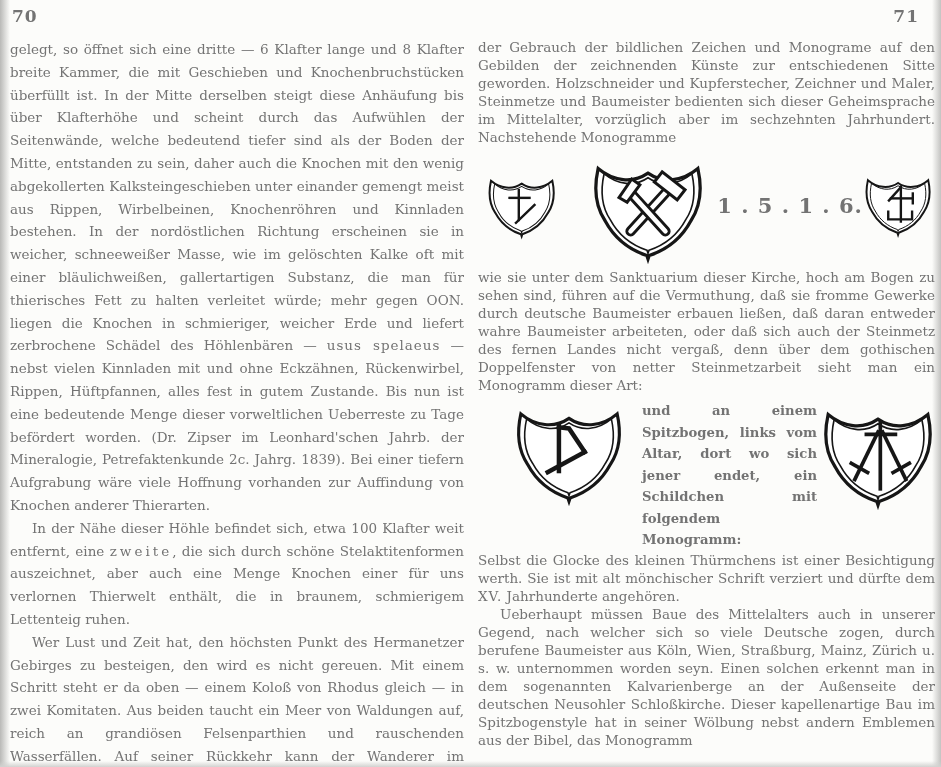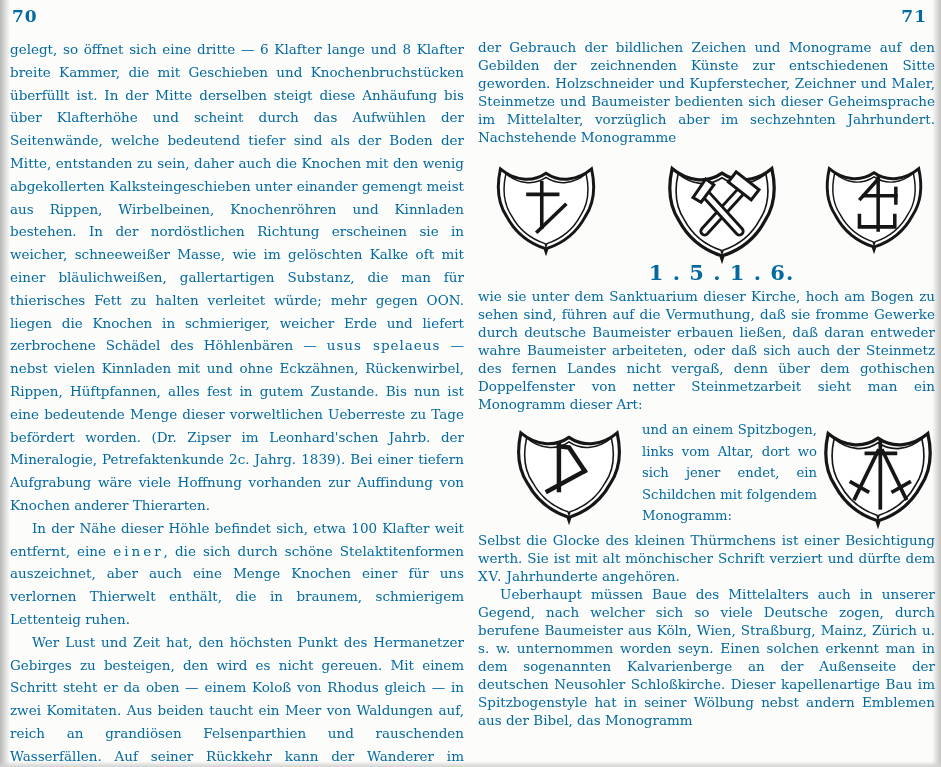--- a/index.html
+++ b/index.html
@@ -1,73 +1,73 @@
 <!DOCTYPE html>
 <html><head>
 <meta charset="utf-8">
 <style>
   html,body{margin:0;padding:0;background:#e9e9e7;}
   .scan{
     position:relative;width:941px;height:767px;background:#fcfcfa;
-    overflow:hidden;color:#0369a1;
+    overflow:hidden;color:#737373;
     font-family:"DejaVu Serif","Liberation Serif",serif;
   }
   .edge{position:absolute;pointer-events:none;}
   .edge-left{left:0;top:0;bottom:0;width:10px;
     background:linear-gradient(to right,#b9b9b7,rgba(252,252,250,0));}
   .edge-right{right:0;top:0;bottom:0;width:9px;
     background:linear-gradient(to left,#c3c3c1,rgba(252,252,250,0));}
   .edge-bottom{left:0;right:0;bottom:0;height:6px;
     background:linear-gradient(to top,#d2d2d0,rgba(252,252,250,0));}
   .col{position:absolute;top:0;box-sizing:border-box;padding-top:38px;}
   .col-left{left:10px;width:454px;}
   .col-right{left:478px;width:457px;}
   .pagenum{position:absolute;top:6px;font-weight:bold;font-size:17px;letter-spacing:1px;}
   .pn-left{left:2px;}
-  .pn-right{right:8px;}
+  .pn-right{right:16px;}
   p.para{
     margin:0;text-align:justify;font-weight:normal;
     font-size:13.5px;line-height:22.8px;
   }
   .col-right p.para{line-height:18px;}
   .indent{text-indent:22px;}
   .sperr{letter-spacing:3px;}
   .antiqua{letter-spacing:1px;}
   .shields-row{
     display:flex;justify-content:space-between;align-items:flex-start;
     margin:6px 2px 2px 8px;
   }
-  .mid-wrap{display:flex;flex-direction:column;align-items:center;margin-top:-2px;margin-left:22px;}
+  .mid-wrap{display:flex;flex-direction:row;align-items:center;margin-top:-2px;margin-left:22px;}
   svg.shield{display:block;}
   .date-line{
     font-weight:bold;font-size:21px;letter-spacing:1px;margin-top:-6px;
     white-space:nowrap;
   }
   .inset-row{display:flex;align-items:flex-start;margin:2px 0 0 0;}
   .inset-text{
-    flex:1;margin:4px 2px 0 8px;font-weight:normal;
+    flex:1;margin:4px 2px 0 8px;font-weight:bold;
     font-size:13.2px;line-height:21.5px;text-align:justify;
   }
   .shield-inset-left{margin-left:26px;}
   .shield-inset-right{margin-right:-2px;}
 </style>
 </head>
 <body>
 
 <div class="scan">
   <div class="edge edge-left"></div>
   <div class="edge edge-right"></div>
   <div class="edge edge-bottom"></div>
 
   <section class="col col-left">
     <div class="pagenum pn-left">70</div>
 
     <p class="para"><span>gelegt, so öffnet sich eine dritte — 6 Klafter lange und 8 Klafter breite Kammer, die mit Geschieben und Knochenbruchstücken überfüllt ist. In der Mitte derselben steigt diese Anhäufung bis über Klafterhöhe und scheint durch das Aufwühlen der Seitenwände, welche bedeutend tiefer sind als der Boden der Mitte, entstanden zu sein, daher auch die Knochen mit den wenig abgekollerten Kalksteingeschieben unter einander gemengt meist aus Rippen, Wirbelbeinen, Knochenröhren und Kinnladen bestehen. In der nordöstlichen Richtung erscheinen sie in weicher, schneeweißer Masse, wie im gelöschten Kalke oft mit einer bläulichweißen, gallertartigen Substanz, die man für thierisches Fett zu halten verleitet würde; mehr gegen OON. liegen die Knochen in schmieriger, weicher Erde und liefert zerbrochene Schädel des Höhlenbären — </span><span class="antiqua">usus spelaeus</span><span> — nebst vielen Kinnladen mit und ohne Eckzähnen, Rückenwirbel, Rippen, Hüftpfannen, alles fest in gutem Zustande. Bis nun ist eine bedeutende Menge dieser vorweltlichen Ueberreste zu Tage befördert worden. (Dr. Zipser im Leonhard'schen Jahrb. der Mineralogie, Petrefaktenkunde 2c. Jahrg. 1839). Bei einer tiefern Aufgrabung wäre viele Hoffnung vorhanden zur Auffindung von Knochen anderer Thierarten.</span></p>
 
-    <p class="para indent"><span>In der Nähe dieser Höhle befindet sich, etwa 100 Klafter weit entfernt, eine </span><span class="sperr">einer</span><span>, die sich durch schöne Stelaktitenformen auszeichnet, aber auch eine Menge Knochen einer für uns verlornen Thierwelt enthält, die in braunem, schmierigem Lettenteig ruhen.</span></p>
+    <p class="para indent"><span>In der Nähe dieser Höhle befindet sich, etwa 100 Klafter weit entfernt, eine </span><span class="sperr">zweite</span><span>, die sich durch schöne Stelaktitenformen auszeichnet, aber auch eine Menge Knochen einer für uns verlornen Thierwelt enthält, die in braunem, schmierigem Lettenteig ruhen.</span></p>
 
     <p class="para indent"><span>Wer Lust und Zeit hat, den höchsten Punkt des Hermanetzer Gebirges zu besteigen, den wird es nicht gereuen. Mit einem Schritt steht er da oben — einem Koloß von Rhodus gleich — in zwei Komitaten. Aus beiden taucht ein Meer von Waldungen auf, reich an grandiösen Felsenparthien und rauschenden Wasserfällen. Auf seiner Rückkehr kann der Wanderer im vorletzten </span></p>
   </section>
 
   <section class="col col-right">
     <div class="pagenum pn-right">71</div>
 
     <p class="para">der Gebrauch der bildlichen Zeichen und Monograme auf den Gebilden der zeichnenden Künste zur entschiedenen Sitte geworden. Holzschneider und Kupferstecher, Zeichner und Maler, Steinmetze und Baumeister bedienten sich dieser Geheimsprache im Mittelalter, vorzüglich aber im sechzehnten Jahrhundert. Nachstehende Monogramme</p>
 
     <div class="shields-row">

